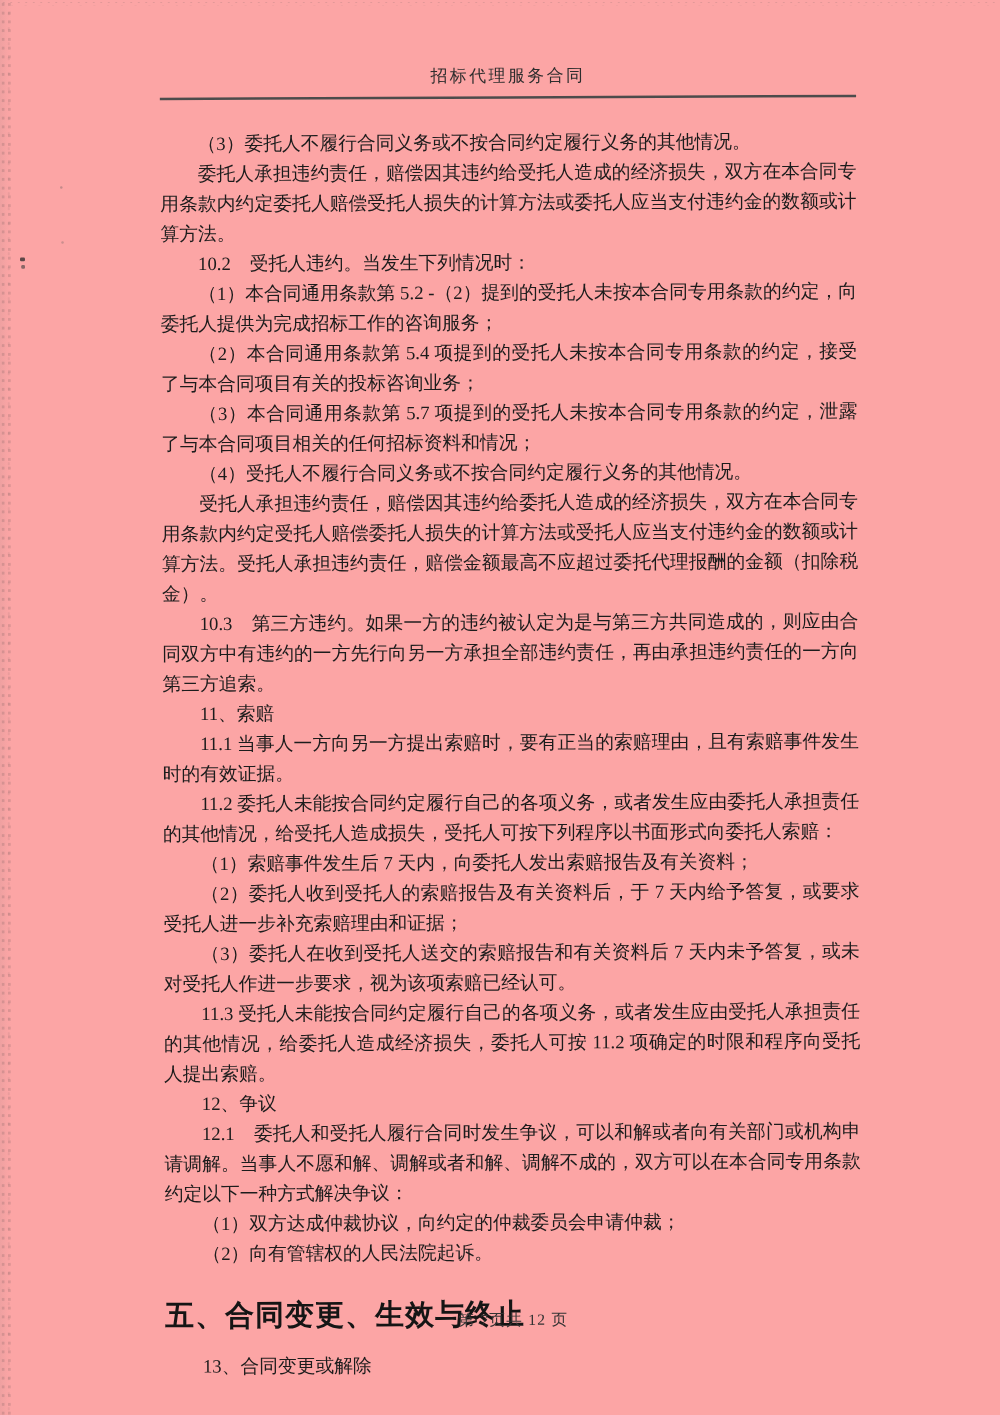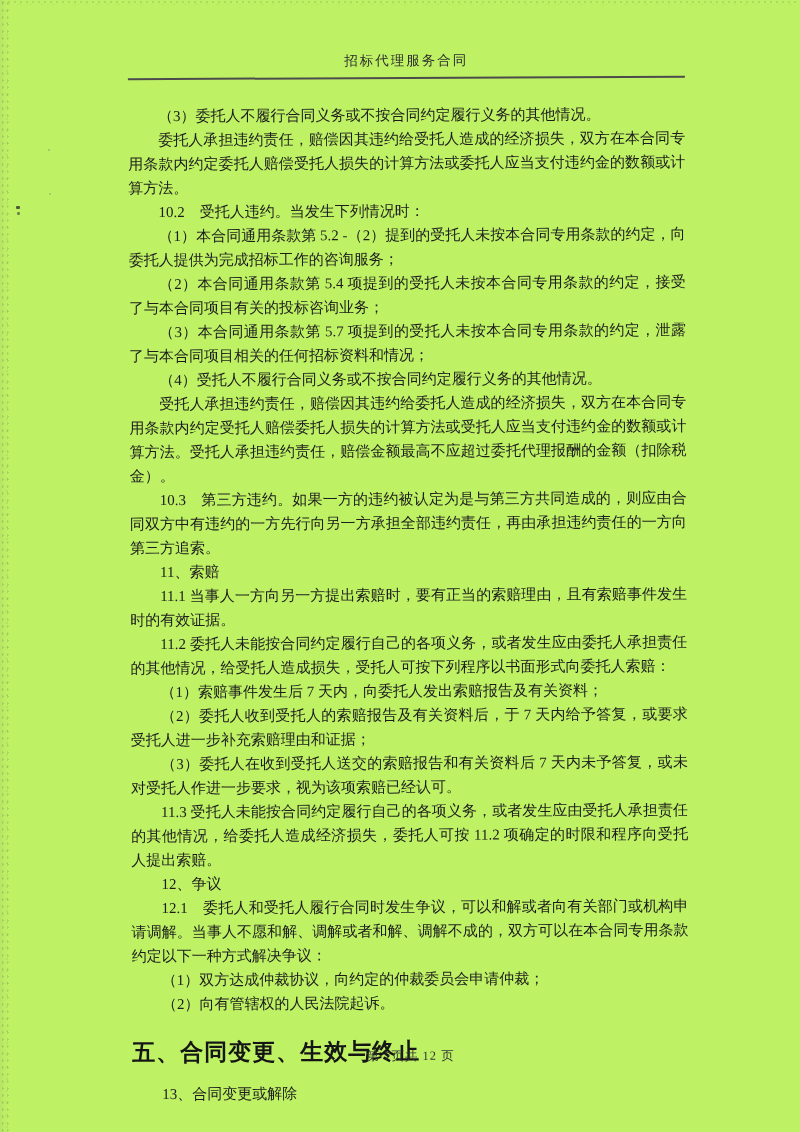--- a/index.html
+++ b/index.html
@@ -7,21 +7,21 @@
     padding: 0;
     width: 800px;
     height: 1132px;
     overflow: hidden;
     background: #ffffff;
   }
   .page {
     position: relative;
     width: 800px;
     height: 1132px;
-    background: #bef264;
+    background: #fca5a5;
     font-family: "Liberation Serif", serif;
     color: #1f1f1f;
   }
   
   .edge-left {
     position: absolute;
     left: 0; top: 0;
     width: 9px; height: 1132px;
     background-image:
       radial-gradient(rgba(60,60,60,0.16) 1px, transparent 1px),

